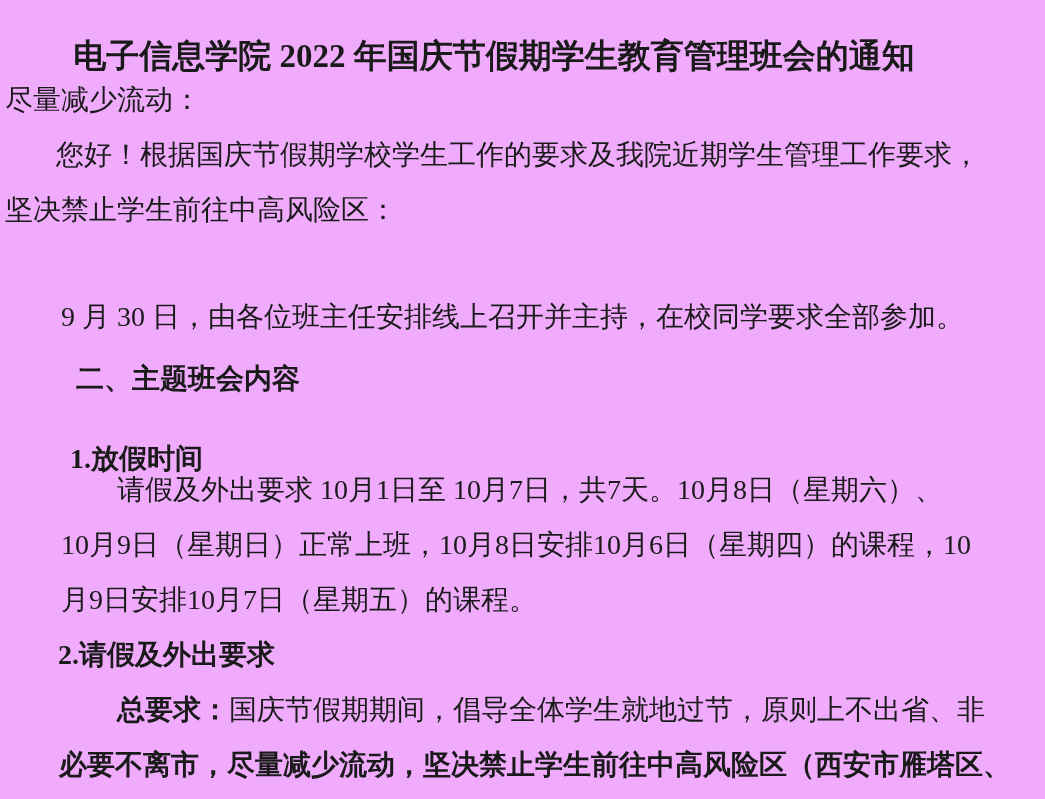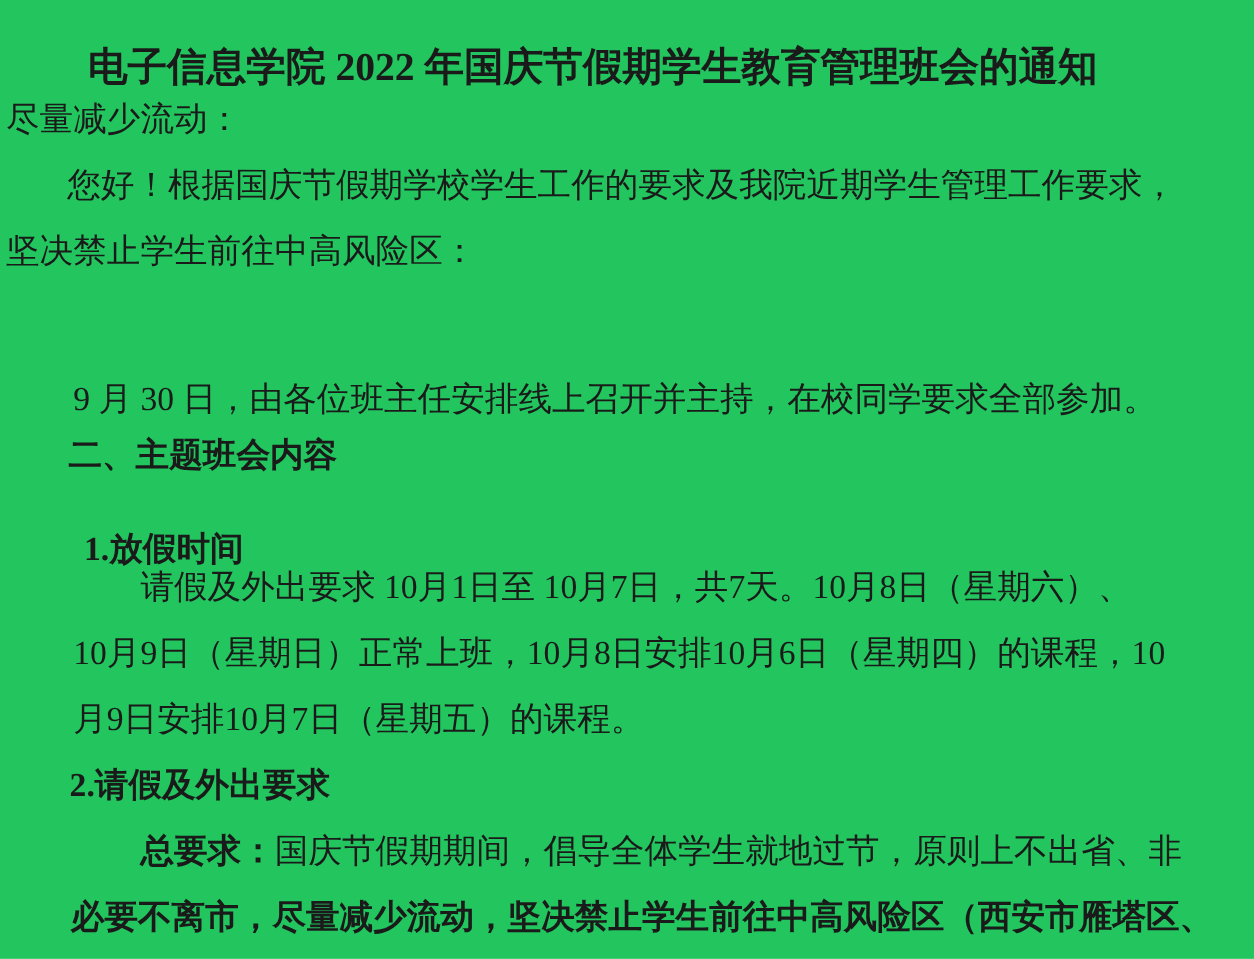--- a/index.html
+++ b/index.html
@@ -37,34 +37,34 @@
     font-weight: 700;
     font-size: 28px;
   }
   .bold {
     font-weight: 700;
   }
 </style>
 </head>
 <body>
 
-<div id="page" style="background: #22c55e; color: rgb(26, 26, 26);">
+<div id="page" style="background: #f0abfc; color: rgb(26, 26, 26);">
 
   <h1 class="title">电子信息学院 2022 年国庆节假期学生教育管理班会的通知</h1>
 
   <div class="line" style="top:84px; left:5px;">尽量减少流动：</div>
 
   <div class="line" style="top:139px; left:56px;">您好！根据国庆节假期学校学生工作的要求及我院近期学生管理工作要求，</div>
 
   <div class="line" style="top:194px; left:5px;">坚决禁止学生前往中高风险区：</div>
 
 
-  <div class="line" style="top:318px; left:61px;">9 月 30 日，由各位班主任安排线上召开并主持，在校同学要求全部参加。</div>
+  <div class="line" style="top:301px; left:61px;">9 月 30 日，由各位班主任安排线上召开并主持，在校同学要求全部参加。</div>
 
-  <div class="line heiti" style="top:363px; left:57px;text-align:right;">二、主题班会内容</div>
+  <div class="line heiti" style="top:363px; left:76px;text-align:right;">二、主题班会内容</div>
 
   <div class="line bold" style="top:418px; left:70px;margin-top:25px;">1.放假时间</div>
 
   <div class="line" style="top:474px; left:117px;">请假及外出要求 10月1日至 10月7日，共7天。10月8日（星期六）、</div>
 
   <div class="line" style="top:529px; left:61px;">10月9日（星期日）正常上班，10月8日安排10月6日（星期四）的课程，10</div>
 
   <div class="line" style="top:584px; left:61px;">月9日安排10月7日（星期五）的课程。</div>
 
   <div class="line bold" style="top:639px; left:58px;">2.请假及外出要求</div>

